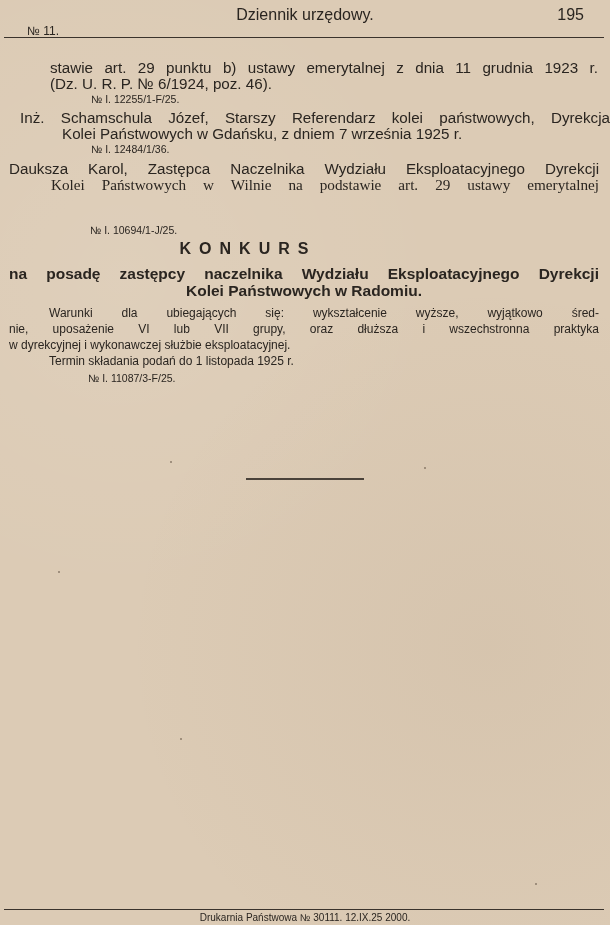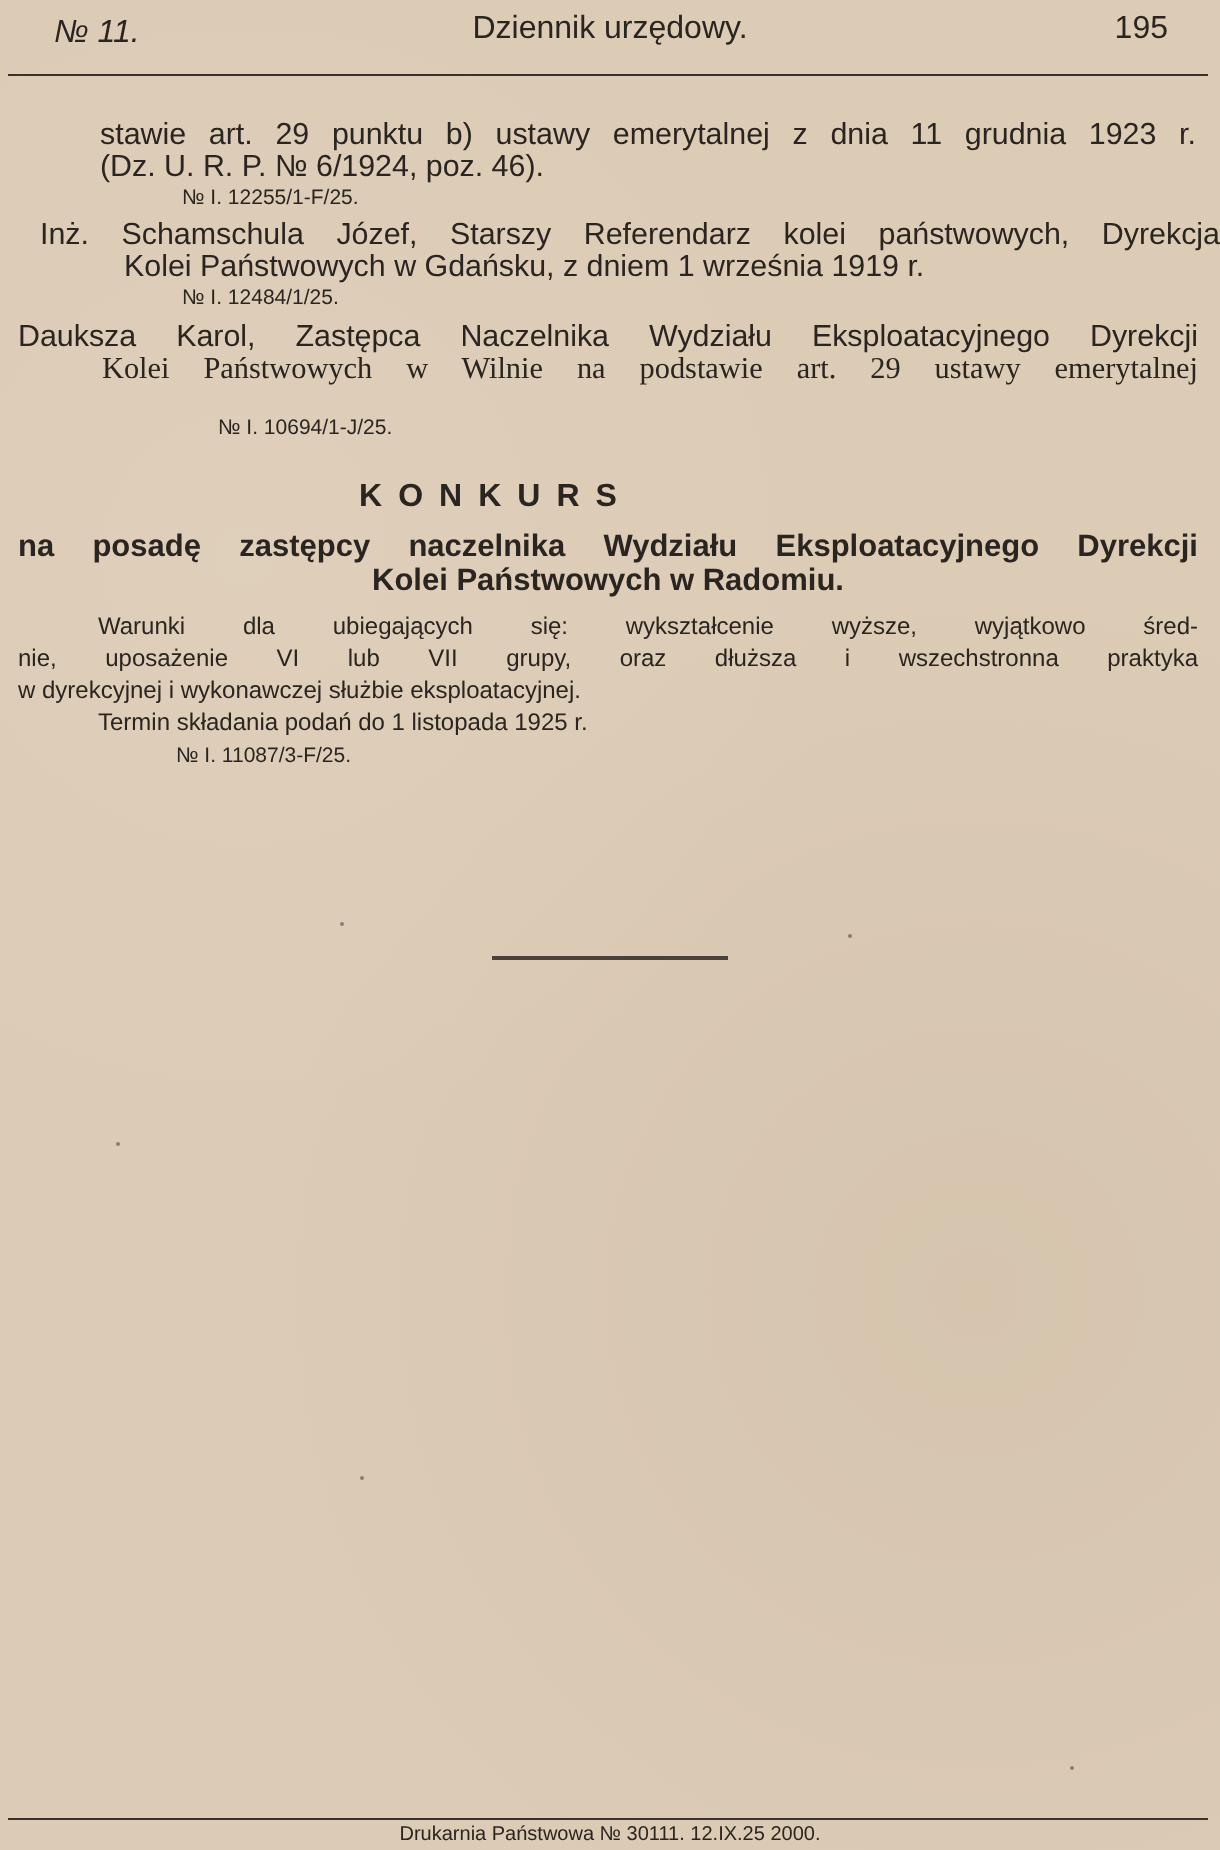--- a/index.html
+++ b/index.html
@@ -9,21 +9,21 @@
       background-image:
         radial-gradient(circle at 20% 30%, rgba(255,255,255,0.08), transparent 40%),
         radial-gradient(circle at 80% 70%, rgba(120,90,60,0.06), transparent 45%);
       color: #2a2520;
       font-family: "Liberation Sans", "DejaVu Sans", sans-serif;
       position: relative;
     }
     .header {
       position: absolute; left: 0; top: 0; width: 610px; height: 40px;
     }
-    .hdr-num { position: absolute; left: 27px; top: 8px; font-size: 16px; font-style: italic; }
+    .hdr-num { position: absolute; left: 27px; top: 24px; font-size: 12px; }
     .hdr-title { position: absolute; left: 0; width: 610px; top: 6px; text-align: center; font-size: 16px; }
     .hdr-page { position: absolute; right: 26px; top: 6px; font-size: 16px; }
     .rule-top {
       position: absolute; left: 4px; width: 600px; top: 37px; height: 1px;
       background: #3a332c;
     }
     .body-text { font-size: 15.2px; line-height: 16px; position: absolute; }
     .ref { font-size: 10.5px; line-height: 12px; position: absolute; }
     .block1 { left: 50px; top: 60px; width: 548px; }
     .block1 .l1 { text-align: justify; text-align-last: justify; }
@@ -31,21 +31,21 @@
 
     .block2 { left: 20px; top: 110px; width: 590px; }
     .block2 .first { text-align: justify; text-align-last: justify; }
     .block2 .cont { padding-left: 42px; }
     .ref2 { left: 91px; top: 143px; }
 
     .block3 { left: 9px; top: 161px; width: 590px; }
     .block3 .first { text-align: justify; text-align-last: justify; }
     .block3 .cont { padding-left: 42px; font-family: Liberation Serif, serif; }
     .block3 .cont.j { text-align: justify; text-align-last: justify; }
-    .ref3 { left: 90px; top: 208px; margin-left: 19px; }
+    .ref3 { left: 90px; top: 224px; }
 
     .konkurs {
       position: absolute; left: 0; width: 496px; top: 240px;
       text-align: center; font-size: 16px; font-weight: bold; letter-spacing: 8px;
     }
     .sub-title {
       position: absolute; left: 9px; width: 590px; top: 265px;
       font-size: 15.5px; line-height: 17px; font-weight: bold; text-align: center;
     }
     .sub-title .l1 { text-align: justify; text-align-last: justify; }
@@ -79,23 +79,23 @@
 <div class="rule-top"></div>
 
 <div class="body-text block1">
   <div class="l1">stawie art. 29 punktu b) ustawy emerytalnej z dnia 11 grudnia 1923 r.</div>
   <div>(Dz. U. R. P. № 6/1924, poz. 46).</div>
 </div>
 <div class="ref ref1">№ I. 12255/1-F/25.</div>
 
 <div class="body-text block2">
   <div class="first">Inż. Schamschula Józef, Starszy Referendarz kolei państwowych, Dyrekcja</div>
-  <div class="cont">Kolei Państwowych w Gdańsku, z dniem 1 września 1919 r.</div>
+  <div class="cont">Kolei Państwowych w Gdańsku, z dniem 7 września 1925 r.</div>
 </div>
-<div class="ref ref2">№ I. 12484/1/25.</div>
+<div class="ref ref2">№ I. 12484/1/36.</div>
 
 <div class="body-text block3">
   <div class="first">Dauksza Karol, Zastępca Naczelnika Wydziału Eksploatacyjnego Dyrekcji</div>
   <div class="cont j">Kolei Państwowych w Wilnie na podstawie art. 29 ustawy emerytalnej</div>
 </div>
 <div class="ref ref3">№ I. 10694/1-J/25.</div>
 
 <div class="konkurs">KONKURS</div>
 <div class="sub-title">
   <div class="l1">na posadę zastępcy naczelnika Wydziału Eksploatacyjnego Dyrekcji</div>

